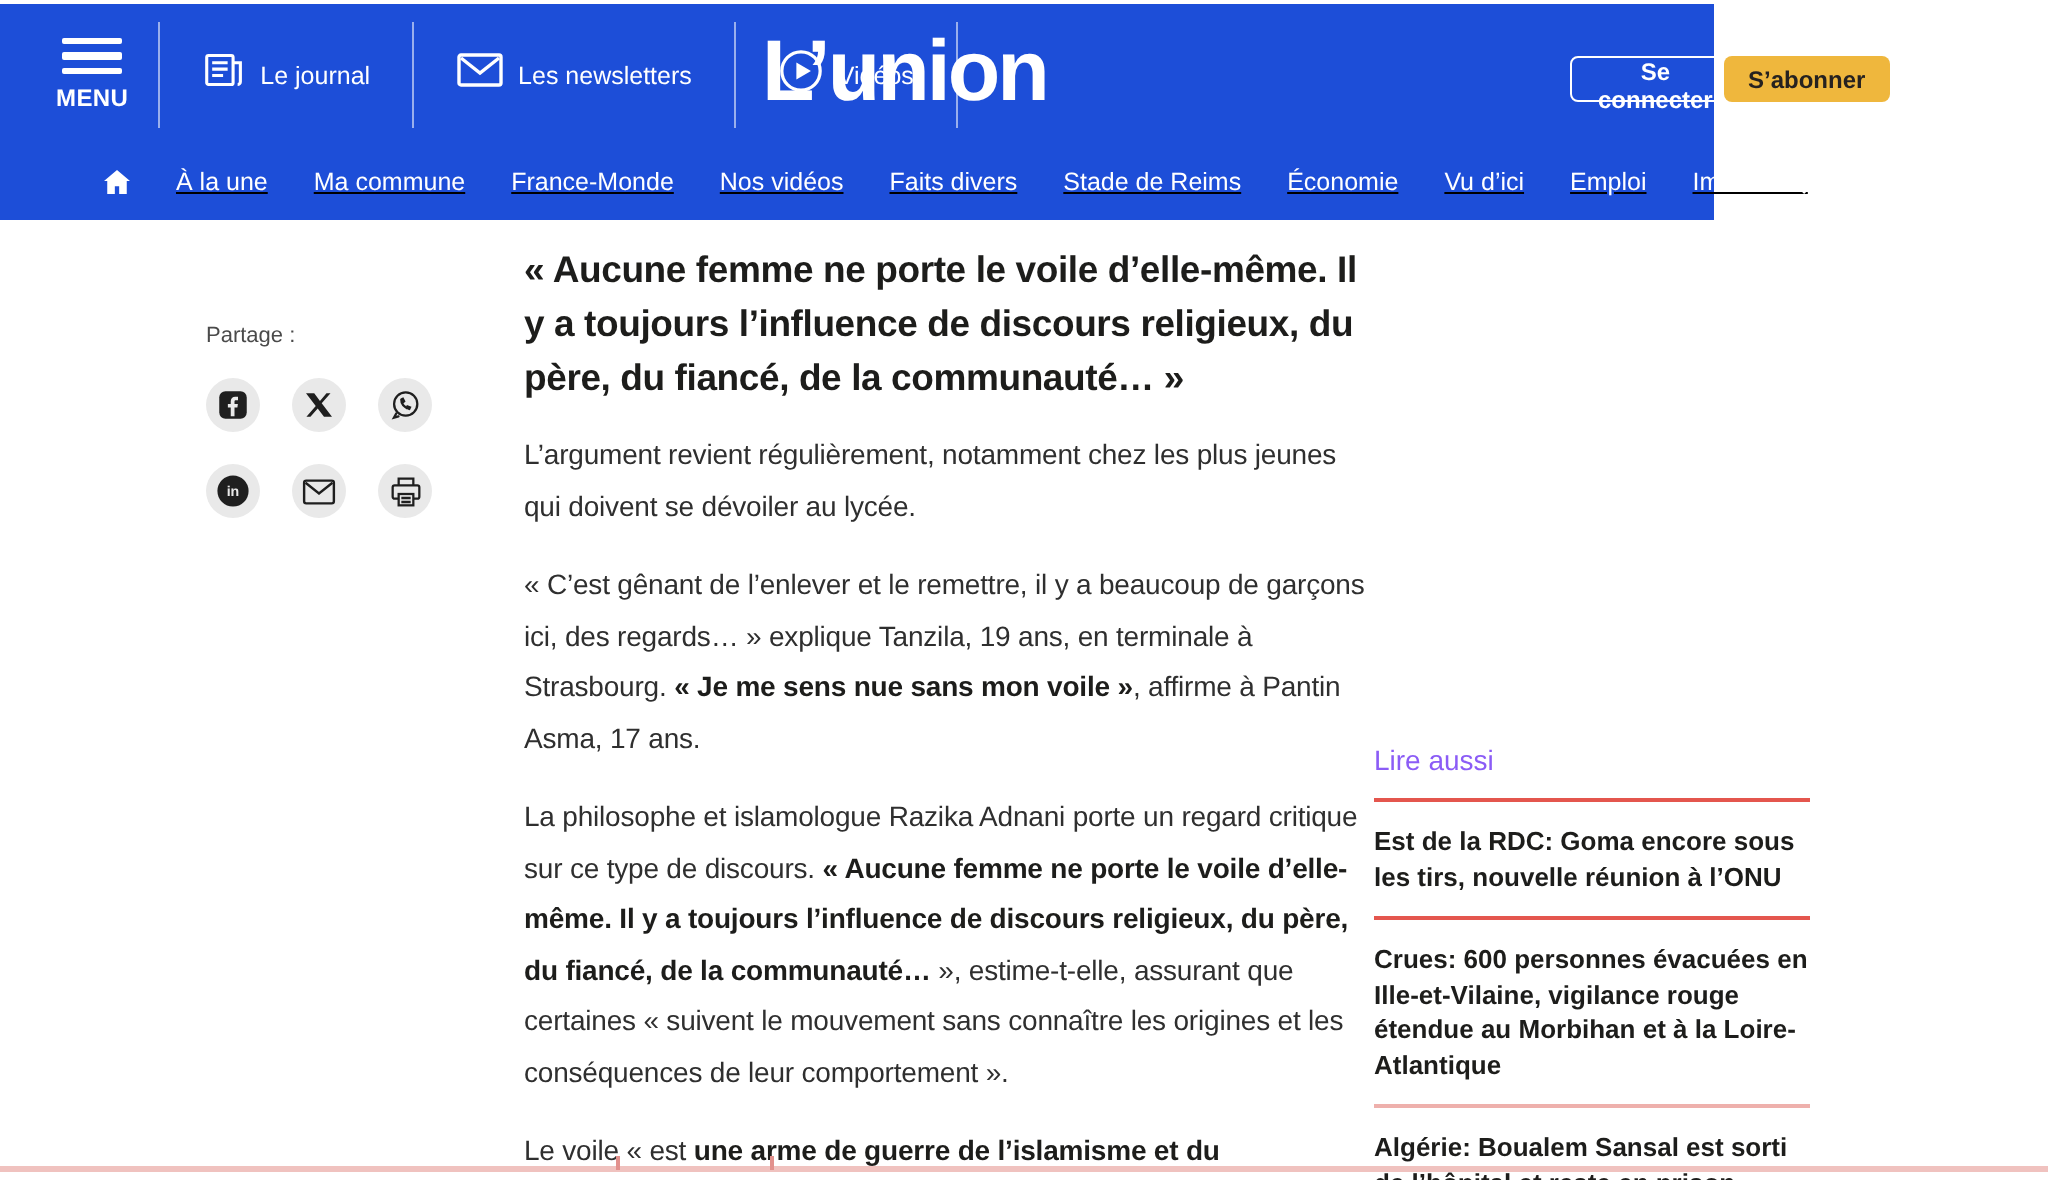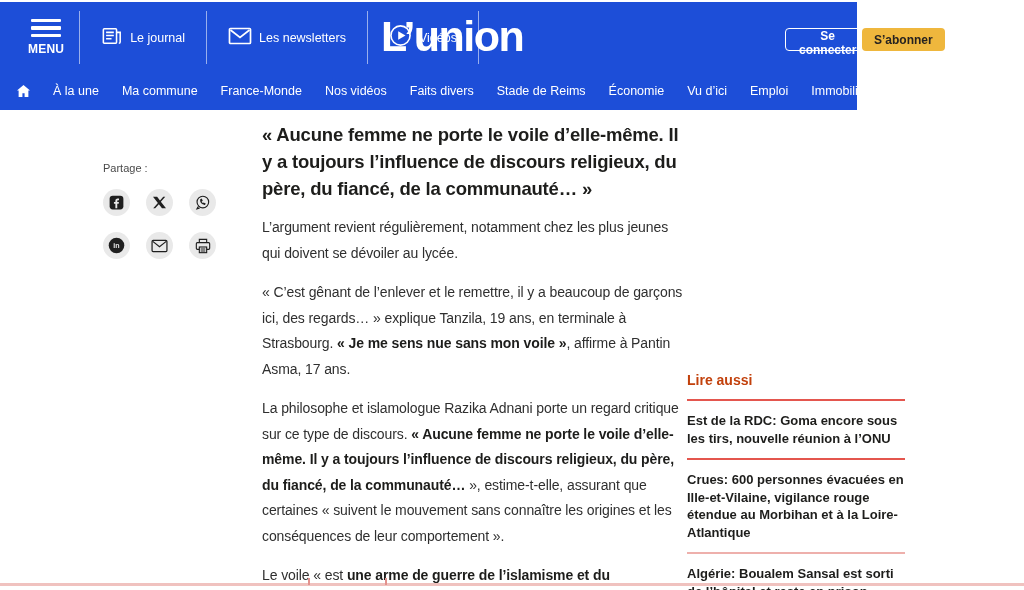--- a/index.html
+++ b/index.html
@@ -14,42 +14,42 @@
   .menu-block { display: flex; flex-direction: column; justify-content: center; align-items: center; padding: 0 15px 0 0; border-right: 1px solid rgba(255,255,255,0.55); cursor: pointer; }
   .burger { display: flex; flex-direction: column; gap: 4px; margin-bottom: 5px; }
   .burger span { display: block; width: 30px; height: 3.5px; background: #fff; border-radius: 1px; }
   .menu-label { color: #fff; font-size: 12px; font-weight: 700; letter-spacing: 0.2px; }
   .quick-link { display: flex; flex-direction: row; justify-content: center; align-items: center; gap: 7px; padding: 0 21px; border-right: 1px solid rgba(255,255,255,0.55); color: #fff; cursor: pointer; }
   .quick-link .ql-label { font-size: 12.5px; color: #fff; white-space: nowrap; }
   .logo { position: absolute; left: 381px; top: 10px; color: #fff; font-size: 43px; font-weight: 800; letter-spacing: -1.5px; cursor: pointer; }
   .login-btn { position: absolute; left: 785px; top: 26px; height: 23px; padding: 0 13px; background: transparent; border: 1.5px solid #fff; border-radius: 4px; color: #fff; font-size: 12px; font-weight: 700; font-family: inherit; cursor: pointer; }
   .subscribe-btn { position: absolute; left: 862px; top: 26px; height: 23px; padding: 0 12px; background: #efb73d; border: none; border-radius: 4px; color: #262220; font-size: 12px; font-weight: 700; font-family: inherit; cursor: pointer; }
 
-  .mainnav { position: absolute; top: 70px; left: 0; width: 1024px; height: 38px; display: flex; align-items: center; padding-left: 17px; gap: 23px; }
+  .mainnav { position: absolute; top: 70px; left: 0; width: 1024px; height: 38px; display: flex; align-items: center; padding-left: 52px; gap: 23px; text-decoration: underline; }
   .home-ic { display: flex; align-items: center; color: #fff; cursor: pointer; }
   .nav-items { display: flex; align-items: center; gap: 23px; }
   .nav-link { color: #fff; font-size: 12.5px; text-decoration: none; white-space: nowrap; cursor: pointer; }
   .search-ic { position: absolute; left: 888px; top: 10px; color: #fff; cursor: pointer; }
 
   
   .share { position: absolute; left: 55px; top: 162px; width: 150px; margin-left: 48px; }
   .share-label { font-size: 11px; color: #4a4a4a; margin-bottom: 15px; }
   .share-grid { display: flex; flex-wrap: wrap; gap: 16px; width: 140px; }
   .share-circle { width: 27px; height: 27px; border-radius: 50%; background: #e9e9e9; display: flex; align-items: center; justify-content: center; color: #1f1f1f; cursor: pointer; }
   .share-circle svg { display: block; }
 
   
   .article { position: absolute; left: 262px; top: 121px; width: 424px; }
   .article h1 { font-size: 18.5px; line-height: 27px; font-weight: 700; color: #1d1d1b; letter-spacing: -0.2px; margin-bottom: 13px; }
   .article p { font-size: 14px; line-height: 25.5px; color: #2f2f2f; letter-spacing: -0.1px; margin-bottom: 14px; }
   .article strong { font-weight: 700; color: #1d1d1b; }
 
   
   .related { position: absolute; left: 687px; top: 372px; width: 218px; }
-  .related-heading { font-size: 14px; font-weight: 700; color: #c2410c; margin-bottom: 11px; }
+  .related-heading { font-size: 14px; font-weight: 400; color: #8b5cf6; margin-bottom: 11px; }
   .divider { height: 2px; width: 100%; }
   .divider.red { background: #e4564e; }
   .divider.pink { background: #eeb0ac; }
   .related-item { font-size: 13px; font-weight: 700; line-height: 17.5px; color: #1d1d1b; padding: 11px 0; cursor: pointer; }
 
   
   .bottom-line { position: absolute; left: 0; top: 583px; width: 1024px; height: 2.5px; background: #f0c2bf; }
   .tick { position: absolute; width: 2px; height: 7px; background: #e2918d; top: -5px; }
   .tick.t1 { left: 308px; }
   .tick.t2 { left: 385px; }

